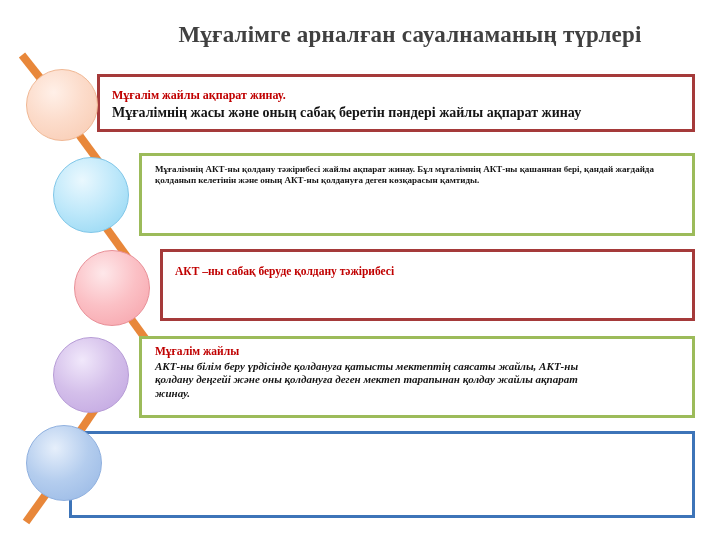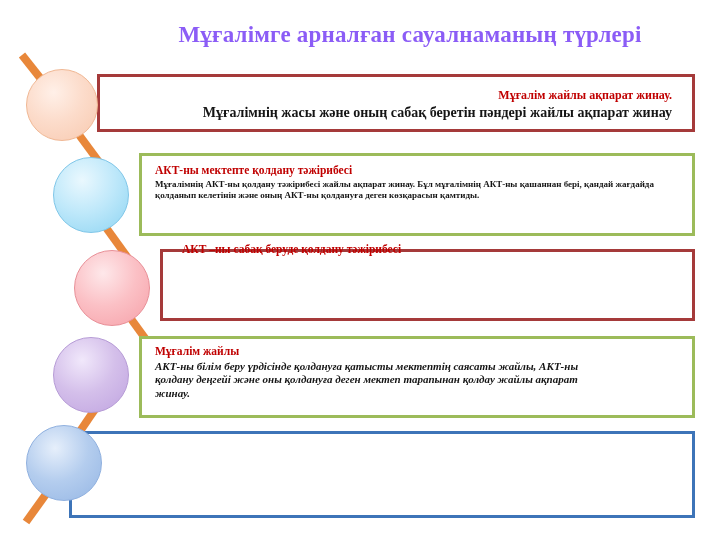--- a/index.html
+++ b/index.html
@@ -26,21 +26,21 @@
   
   #slide-title {
     position: absolute;
     left: 110px;
     top: 22px;
     width: 600px;
     text-align: center;
     font-family: "Liberation Serif", serif;
     font-size: 23px;
     font-weight: bold;
-    color: #8b5cf6;
+    color: #404040;
     letter-spacing: .2px;
     white-space: nowrap;
   }
 
   
   .connector-svg {
     position: absolute;
     left: 0; top: 0;
     width: 720px;
     height: 540px;
@@ -109,21 +109,21 @@
   #box-2 { left: 139px; top: 153px; width: 556px; height: 83px; border-width: 3px; border-color: #9CBB5A; }
   #text-2 { left: 155px; top: 164px; width: 525px; }
   #text-2 .row-heading { font-size: 11.5px; }
   #text-2 .row-body    { font-size: 9px; }
   #bubble-2 { left: 53px; top: 157px; width: 76px; height: 76px;
     background: radial-gradient(circle at 38% 30%, #EAF8FE 0%, #BEE8FA 48%, #8DD4F2 100%);
     border: 1px solid #7FC6E8; }
 
   
   #box-3 { left: 160px; top: 249px; width: 535px; height: 72px; border-width: 3px; border-color: #A53A3A; }
-  #text-3 { left: 175px; top: 243px; width: 512px; margin-left: 7px; }
+  #text-3 { left: 175px; top: 265px; width: 512px; }
   #text-3 .row-heading { font-size: 11.5px; }
   #text-3 .row-body    { font-size: 9px; }
   #bubble-3 { left: 74px; top: 250px; width: 76px; height: 76px;
     background: radial-gradient(circle at 38% 30%, #FEE8EA 0%, #FBC0C5 48%, #F6A0A8 100%);
     border: 1px solid #E88F97; }
 
   
   #box-4 { left: 139px; top: 336px; width: 556px; height: 82px; border-width: 3px; border-color: #9CBB5A; }
   #text-4 { left: 155px; top: 345px; width: 450px; }
   #text-4 .row-heading { font-size: 11.5px; }
@@ -134,21 +134,21 @@
 
   
   #box-5 { left: 69px;  top: 431px; width: 626px; height: 87px; border-width: 3px; border-color: #3D74B8; }
   #text-5 { left: 112px; top: 443px; width: 510px; }
   #text-5 .row-heading { font-size: 11.5px; }
   #text-5 .row-body    { font-size: 11px; }
   #bubble-5 { left: 26px; top: 425px; width: 76px; height: 76px;
     background: radial-gradient(circle at 38% 30%, #E6EFFB 0%, #B4CDEE 48%, #95B6E4 100%);
     border: 1px solid #8FB0DF; }
 
-  .nowrap { white-space: nowrap; text-align: right; }
+  .nowrap { white-space: nowrap; }
 </style>
 </head>
 <body>
 
 <div id="slide">
 
   <svg class="connector-svg" viewBox="0 0 720 540" xmlns="http://www.w3.org/2000/svg">
     <g stroke="#E8873A" stroke-width="8" stroke-linecap="butt" fill="none">
       <line x1="22" y1="55" x2="56" y2="98"></line>
       <line x1="74" y1="128" x2="102" y2="166"></line>
@@ -167,21 +167,20 @@
     <div id="text-1" class="row-text">
       <p class="row-heading nowrap">Мұғалім жайлы ақпарат  жинау.</p>
       <p class="row-body nowrap">Мұғалімнің жасы және оның сабақ беретін пәндері жайлы ақпарат жинау</p>
     </div>
   </div>
 
   <div class="row">
     <div id="box-2" class="row-box"></div>
     <div id="bubble-2" class="bubble"></div>
     <div id="text-2" class="row-text">
-      <p class="row-heading">АКТ-ны мектепте қолдану тәжірибесі</p>
       <p class="row-body">Мұғалімнің АКТ-ны  қолдану тәжірибесі жайлы ақпарат жинау. Бұл мұғалімнің АКТ-ны қашаннан бері, қандай жағдайда қолданып  келетінін және оның АКТ-ны  қолдануға деген көзқарасын қамтиды.</p>
     </div>
   </div>
 
   <div class="row">
     <div id="box-3" class="row-box"></div>
     <div id="bubble-3" class="bubble"></div>
     <div id="text-3" class="row-text">
       <p class="row-heading">АКТ –ны сабақ  беруде қолдану тәжірибесі</p>
     </div>

